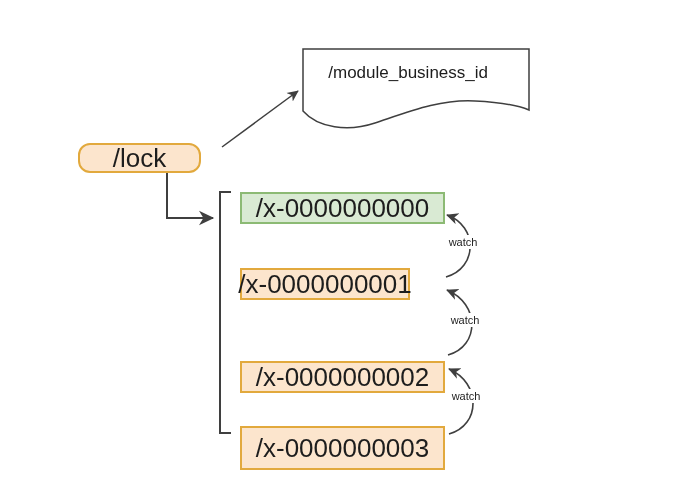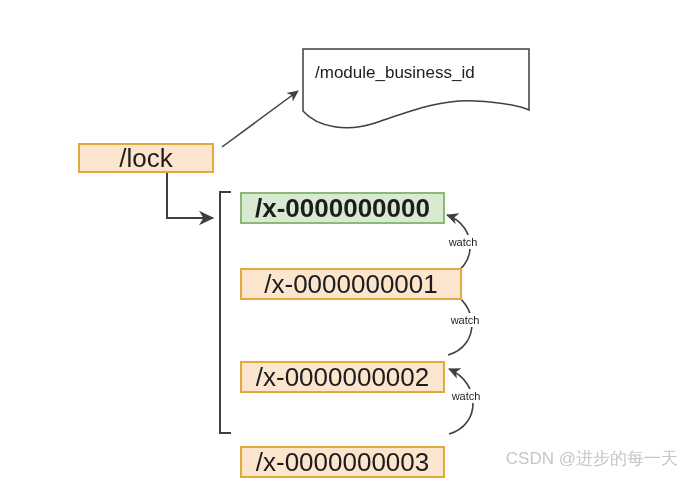--- a/index.html
+++ b/index.html
@@ -9,29 +9,29 @@
   }
   .wires { position:absolute; left:0; top:0; width:698px; height:480px; }
   .wires path.line { fill:none; stroke:var(--line,#3f3f3f); }
   .doc-shape { fill:#ffffff; stroke:var(--line,#3f3f3f); stroke-width:1.5; }
   .node {
     position:absolute; box-sizing:border-box;
     display:flex; align-items:center; justify-content:center;
     font-size:26px; color:var(--text,#1d1d1d); white-space:nowrap;
   }
   .node.orange { background:var(--orange-fill,#fce5cd); border:2px solid var(--orange-stroke,#e2a93d); }
-  .node.green  { background:var(--green-fill,#d9ead3);  border:2px solid var(--green-stroke,#8cba74);font-weight:bold; }
-  .lock-box { left:78px; top:143px; width:136px; height:30px; }
+  .node.green  { background:var(--green-fill,#d9ead3);  border:2px solid var(--green-stroke,#8cba74); }
+  .lock-box { left:78px; top:143px; width:123px; height:30px;border-radius:12px; }
   .child-0 { left:240px; top:192px; width:205px; height:32px; }
-  .child-1 { left:240px; top:268px; width:222px; height:32px; }
+  .child-1 { left:240px; top:268px; width:170px; height:32px; }
   .child-2 { left:240px; top:346px; width:205px; height:32px;margin-top:15px; }
-  .child-3 { left:240px; top:446px; width:205px; height:32px;justify-content:center; }
+  .child-3 { left:240px; top:426px; width:205px; height:44px;justify-content:center; }
   .doc-label {
-    position:absolute; left:315px; top:63px; width:192px;
-    text-align:left; font-size:17px; color:var(--text,#1d1d1d); white-space:nowrap;
+    position:absolute; left:296px; top:63px; width:192px;
+    text-align:right; font-size:17px; color:var(--text,#1d1d1d); white-space:nowrap;
   }
   .watch {
     position:absolute; background:#ffffff; padding:1px 3px;
     font-size:11px; color:var(--text,#1d1d1d); transform:translate(-50%,0);
   }
   .watch-1 { left:463px; top:235px; }
   .watch-2 { left:465px; top:313px; }
   .watch-3 { left:466px; top:389px; }
   .watermark {
     position:absolute; left:494px; top:447px; width:184px; text-align:right;
@@ -82,15 +82,14 @@
     <span>/x-0000000002</span>
   </div>
   <div class="node orange child-3">
     <span>/x-0000000003</span>
   </div>
 
   <span class="watch watch-1">watch</span>
   <span class="watch watch-2">watch</span>
   <span class="watch watch-3">watch</span>
 
-  <div class="watermark">CSDN @进步的每一天</div>
 
 </div>
 
 </body></html>

